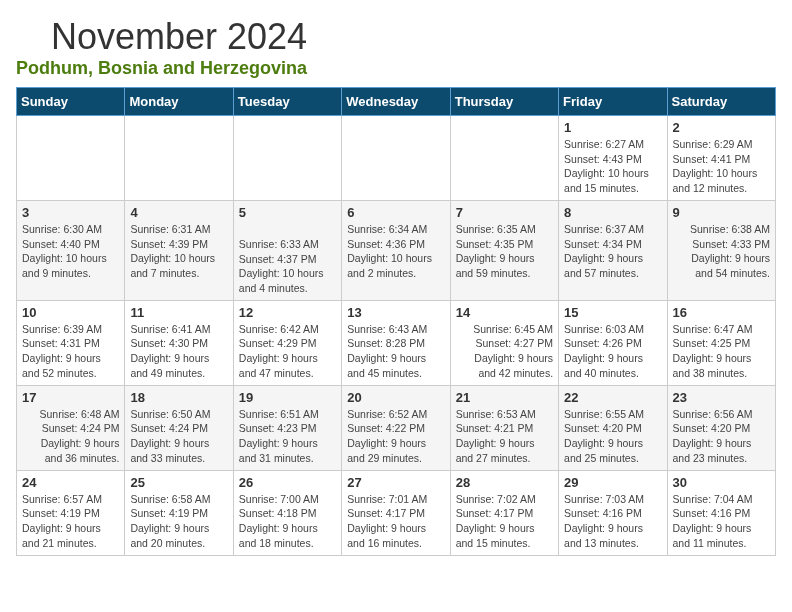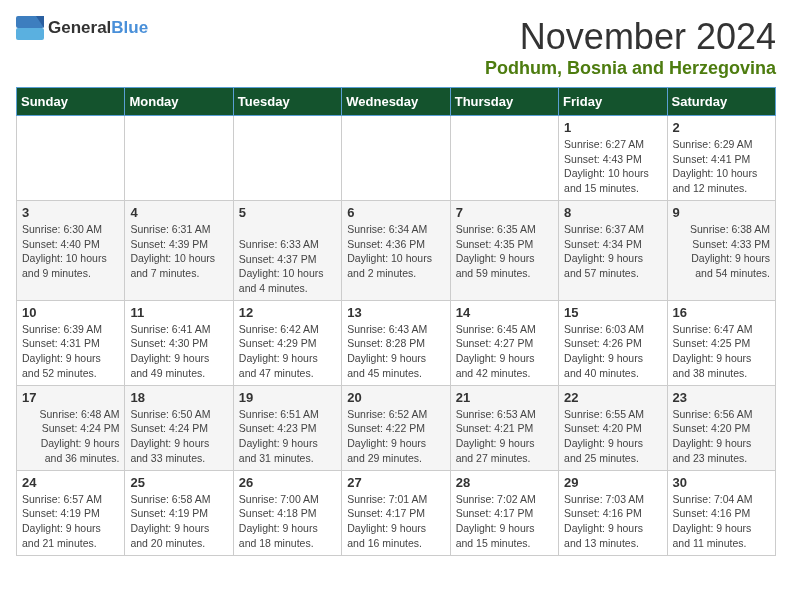--- a/index.html
+++ b/index.html
@@ -37,21 +37,21 @@
       font-size: 18px;
       color: #4d7c0f;
       font-weight: bold;
     }
     table {
       width: 100%;
       border-collapse: collapse;
       table-layout: fixed;
     }
     thead tr th {
-      background-color: #14532d;
+      background-color: #0c4a6e;
       color: white;
       font-size: 13px;
       font-weight: bold;
       padding: 6px 4px;
       text-align: left;
       border: 1px solid #5a9fd4;
     }
     tbody tr td {
       border: 1px solid #ccc;
       vertical-align: top;
@@ -77,32 +77,20 @@
       line-height: 1.4;
     }
     .empty-cell {
       background: #fff;
     }
   </style>
 </head>
 <body>
 
 <div class="header-area">
-  <div class="logo">
-    <svg class="logo-icon" viewBox="0 0 28 24" width="28" height="24">
-      <rect x="0" y="0" width="28" height="12" fill="#3d7ebf" rx="2"></rect>
-      <rect x="0" y="12" width="28" height="12" fill="#5ab0e0" rx="2"></rect>
-      <polygon points="20,0 28,0 28,12" fill="#2a5fa0"></polygon>
-    </svg>
-    <div>
-      <div>
-        <span style="font-size:17px;font-weight:bold;color:#333;">General</span><span style="font-size:17px;font-weight:bold;color:#4a90d9;">Blue</span>
-      </div>
-    </div>
-  </div>
   <div class="title-area">
     <div class="month-title">November 2024</div>
     <div class="location-title">Podhum, Bosnia and Herzegovina</div>
   </div>
 </div>
 
 <table>
   <thead>
     <tr>
     <th>Sunday</th>
@@ -198,21 +186,21 @@
 Daylight: 9 hours and 47 minutes.</div>
         </td>
         <td>
           <span class="day-num">13</span>
           <div class="day-info" style="white-space: pre-line;">Sunrise: 6:43 AM
 Sunset: 8:28 PM
 Daylight: 9 hours and 45 minutes.</div>
         </td>
         <td>
           <span class="day-num">14</span>
-          <div class="day-info" style="white-space: pre-line;">Sunrise: 6:45 AM
+          <div class="day-info" style="white-space: pre-line; text-align: right;">Sunrise: 6:45 AM
 Sunset: 4:27 PM
 Daylight: 9 hours and 42 minutes.</div>
         </td>
         <td>
           <span class="day-num">15</span>
           <div class="day-info" style="white-space: pre-line;">Sunrise: 6:03 AM
 Sunset: 4:26 PM
 Daylight: 9 hours and 40 minutes.</div>
         </td>
         <td>

